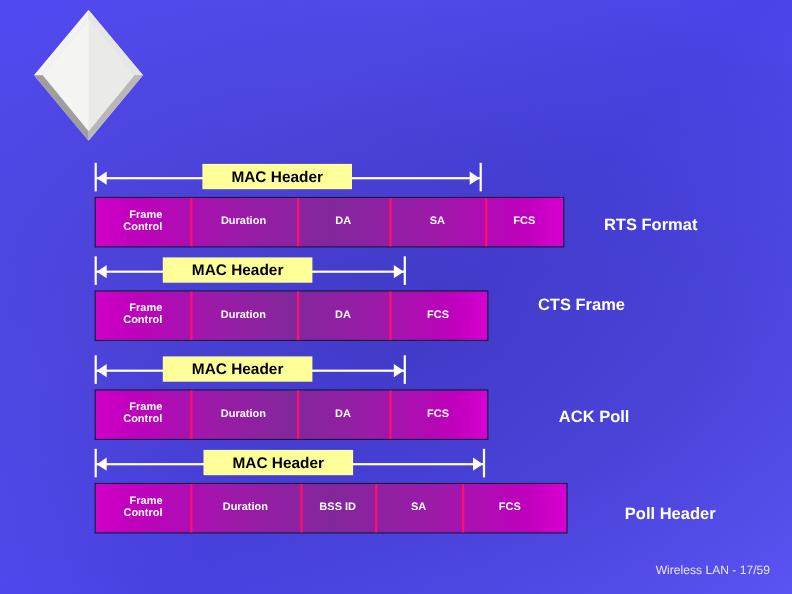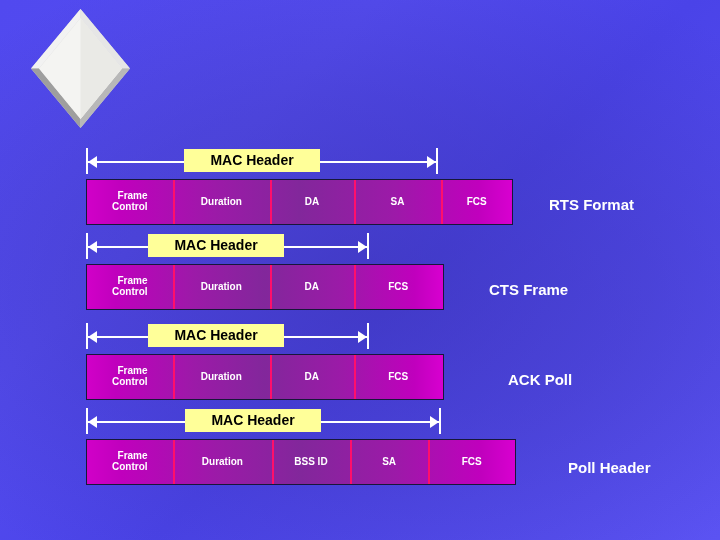--- a/index.html
+++ b/index.html
@@ -213,21 +213,21 @@
     <div class="mac-label" style="left:148px; width:122px;">MAC Header</div>
 
     <div class="bar" style="left:86px; top:31px; width:358px;">
       <div class="seg" style="width:86px;">Frame
 Control</div>
       <div class="seg" style="width:98px;">Duration</div>
       <div class="seg" style="width:84px;">DA</div>
       <div class="seg" style="width:90px;">FCS</div>
     </div>
 
-    <div class="frame-name" style="left:489px; top:48px;">CTS Frame</div>
+    <div class="frame-name" style="left:489px; top:36px;">CTS Frame</div>
   </div>
 
   <div class="row" style="top:323px;">
 
     <div class="measure" style="left:86px; top:0px; width:283px;">
       <div class="cap left"></div>
       <div class="line"></div>
       <div class="arrow l"></div>
       <div class="arrow r"></div>
       <div class="cap right"></div>
@@ -253,22 +253,23 @@
       <div class="arrow l"></div>
       <div class="arrow r"></div>
       <div class="cap right"></div>
     </div>
     <div class="mac-label" style="left:185px; width:122px;">MAC Header</div>
 
     <div class="bar" style="left:86px; top:31px; width:430px;">
       <div class="seg" style="width:86px;">Frame
 Control</div>
       <div class="seg" style="width:100px;">Duration</div>
-      <div class="seg" style="width:78px;">BSS ID</div>
+      <div class="seg" style="width:68px;">BSS ID</div>
       <div class="seg" style="width:79px;">SA</div>
       <div class="seg" style="width:87px;">FCS</div>
     </div>
 
     <div class="frame-name" style="left:568px; top:51px;">Poll Header</div>
   </div>
 
+  <div id="footer">Wireless LAN - 17/59</div>
 
 </div>
 
 </body></html>

